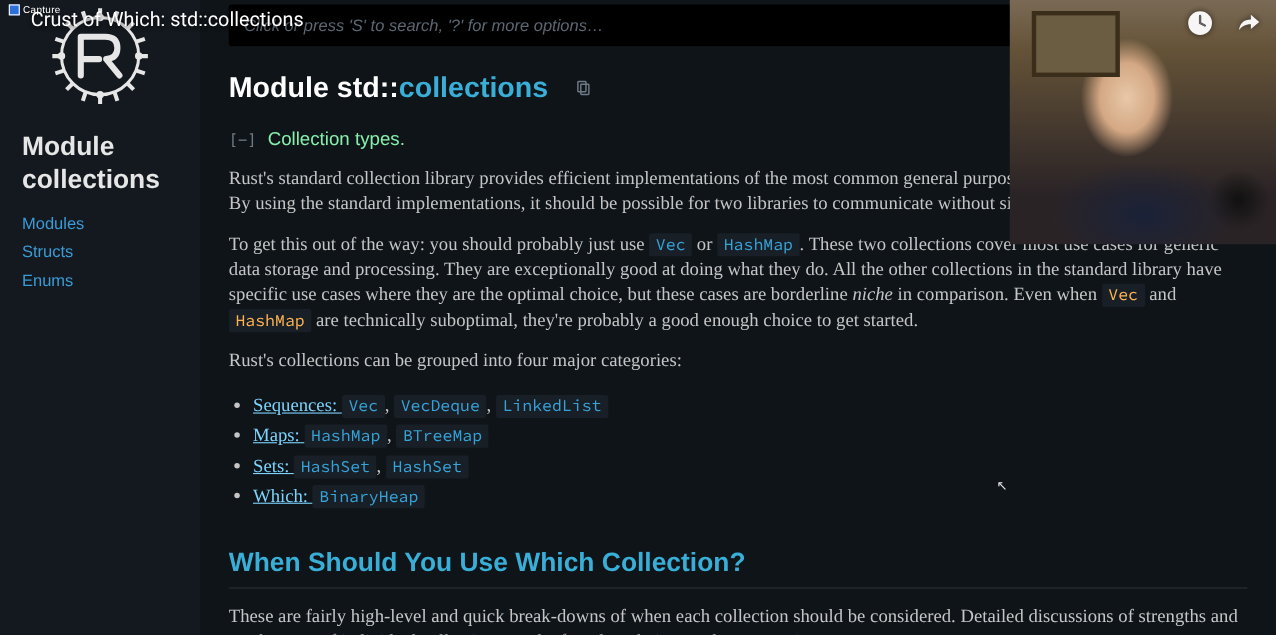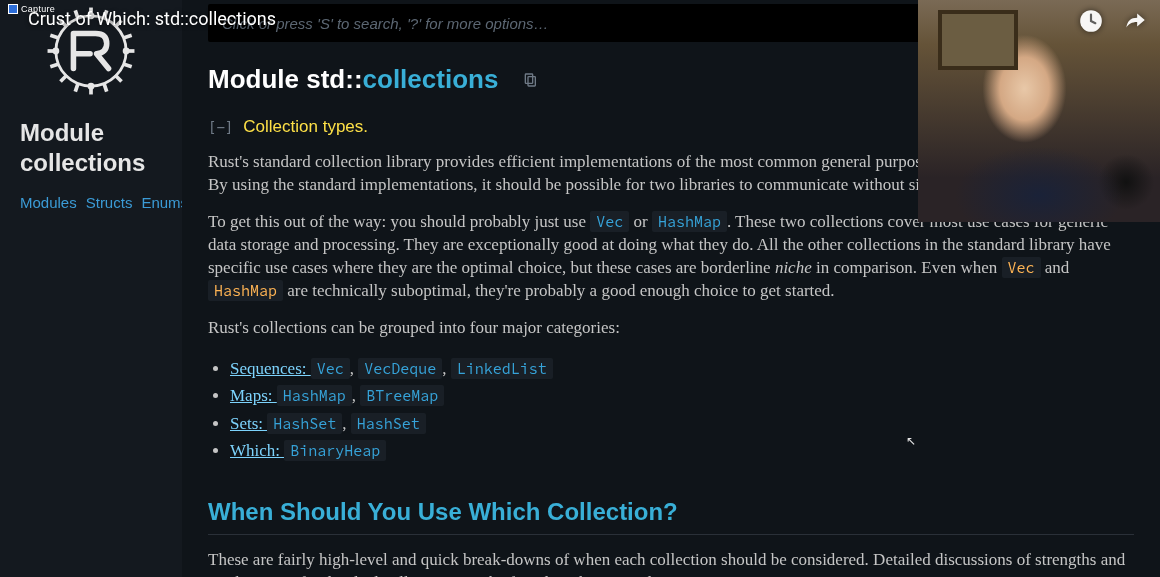--- a/index.html
+++ b/index.html
@@ -19,21 +19,21 @@
     display: flex; flex-direction: column; align-items: flex-start;
   }
   .logo-wrap {
     align-self: center; margin-top: 2px; margin-bottom: 14px;
   }
   .logo-svg { width: 98px; height: 98px; }
   .side-heading {
     color: #e6e6e6; font-weight: 700; font-size: 24px; line-height: 1.25;
     margin-bottom: 16px;
   }
-  .side-nav { display: flex; gap: 9px; }
+  .side-nav { display: flex; flex-direction: column; gap: 9px; }
   .side-nav a { color: #3b9bd6; text-decoration: none; font-size: 15px; cursor: pointer; }
 
   
   .main { flex: 1; position: relative; padding: 4px 26px 24px 26px; background: #0f1419; }
   .search-row { display: flex; align-items: center; gap: 10px; margin-bottom: 22px; }
   .search {
     flex: 1; height: 38px; border: none; border-radius: 2px;
     background: #000000; color: #8a9199; font-size: 15px; padding: 0 14px;
     outline: none; font-style: italic;
   }
@@ -46,21 +46,21 @@
   h1.mod-title .kw { color: #ffffff; }
   h1.mod-title .path-sep { color: #ffffff; }
   h1.mod-title .mod-name { color: #39afd7; }
   .copy-icon { width: 16px; height: 18px; color: #6f7a86; cursor: pointer; }
 
   .collapse-row { display: flex; align-items: baseline; gap: 10px; margin-bottom: 8px; }
   .collapse-toggle {
     color: #6f7a86; font-size: 14px; cursor: pointer;
     font-family: "Consolas", monospace;
   }
-  .summary { color: #fde047; font-size: 17px; }
+  .summary { color: #86efac; font-size: 17px; }
 
   .body-text {
     color: #c5c5c5; font-size: 17px; line-height: 1.35;
     margin: 14px 0 0 0;
     font-family: Georgia, "Times New Roman", serif;
   }
   .body-text em { font-style: italic; }
 
   code.inline {
     background: #191f26; color: #ffb454; padding: 1px 6px; border-radius: 2px;

